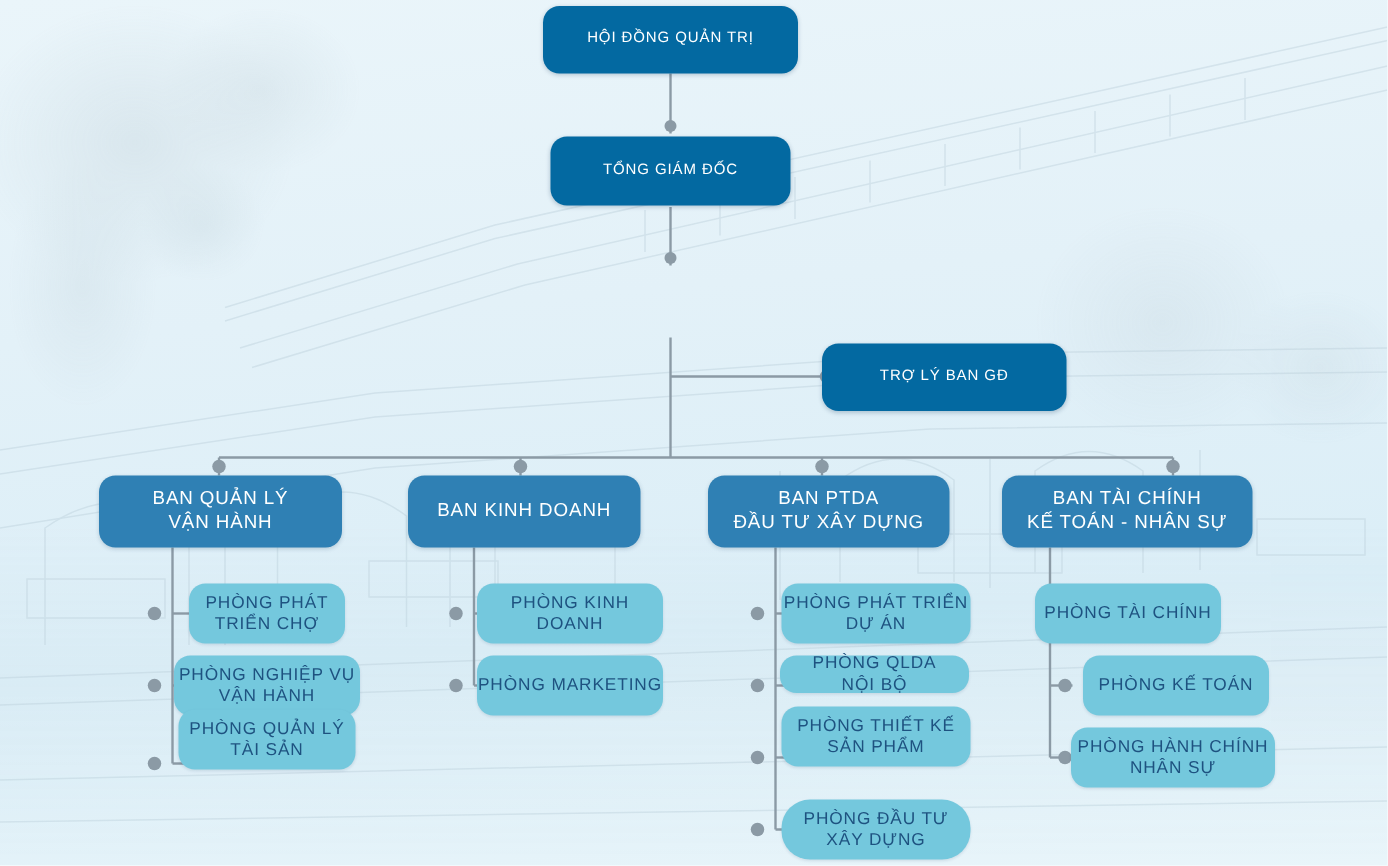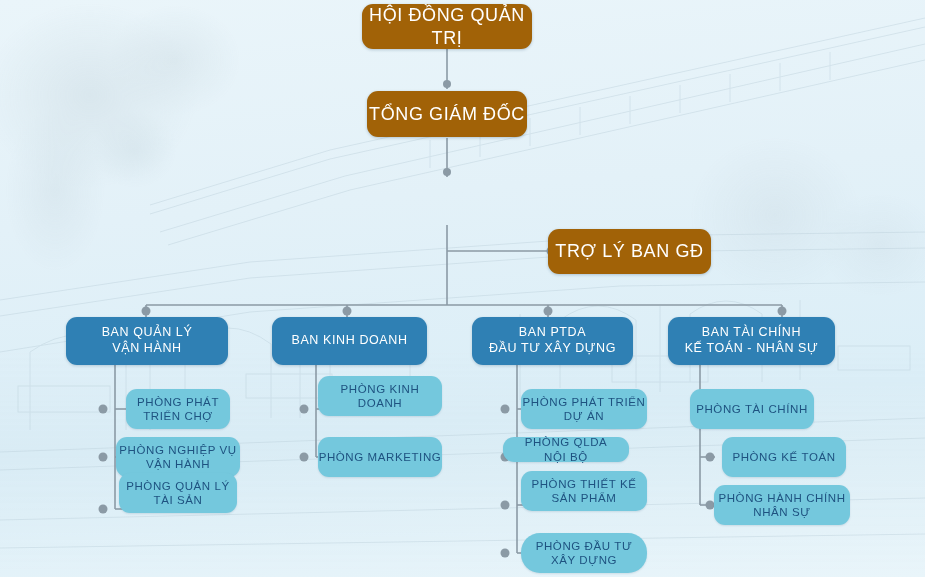--- a/index.html
+++ b/index.html
@@ -60,24 +60,24 @@
     display: flex;
     align-items: center;
     justify-content: center;
     text-align: center;
     box-sizing: border-box;
     letter-spacing: 0.6px;
     line-height: 1.25;
     white-space: pre-line;
   }
   .node.level-1 {
-    background: #a16207;
+    background: #0369a1;
     color: #ffffff;
     border-radius: 11px;
-    font-size: 18px;
+    font-size: 10px;
     box-shadow: 0 1px 3px rgba(20,60,95,0.25);
   }
   .node.level-2 {
     background: #2f80b4;
     color: #ffffff;
     border-radius: 11px;
     font-size: 12.5px;
     box-shadow: 0 1px 3px rgba(20,60,95,0.20);
   }
   .node.level-3 {
@@ -220,26 +220,26 @@
   <div class="node level-2" style="left:668px; top:317px; width:167px; height:48px;">BAN TÀI CHÍNH
 KẾ TOÁN - NHÂN SỰ</div>
 
   <div class="node level-3" style="left:126px; top:389px; width:104px; height:40px;">PHÒNG PHÁT
 TRIỂN CHỢ</div>
   <div class="node level-3" style="left:116px; top:437px; width:124px; height:40px;">PHÒNG NGHIỆP VỤ
 VẬN HÀNH</div>
   <div class="node level-3" style="left:119px; top:473px; width:118px; height:40px;">PHÒNG QUẢN LÝ
 TÀI SẢN</div>
 
-  <div class="node level-3" style="left:318px; top:376px; width:124px; height:40px;">PHÒNG KINH DOANH</div>
+  <div class="node level-3" style="left:318px; top:389px; width:124px; height:40px;">PHÒNG KINH DOANH</div>
   <div class="node level-3" style="left:318px; top:437px; width:124px; height:40px;">PHÒNG MARKETING</div>
 
   <div class="node level-3" style="left:521px; top:389px; width:126px; height:40px;">PHÒNG PHÁT TRIỂN
 DỰ ÁN</div>
-  <div class="node level-3" style="left:503px; top:437px; width:126px; height:25px;">PHÒNG QLDA
+  <div class="node level-3" style="left:520px; top:437px; width:126px; height:25px;">PHÒNG QLDA
 NỘI BỘ</div>
   <div class="node level-3" style="left:521px; top:471px; width:126px; height:40px;">PHÒNG THIẾT KẾ
 SẢN PHẨM</div>
   <div class="node level-3" style="left:521px; top:533px; width:126px; height:40px;border-radius:19px;">PHÒNG ĐẦU TƯ
 XÂY DỰNG</div>
 
   <div class="node level-3" style="left:690px; top:389px; width:124px; height:40px;">PHÒNG TÀI CHÍNH</div>
   <div class="node level-3" style="left:722px; top:437px; width:124px; height:40px;">PHÒNG KẾ TOÁN</div>
   <div class="node level-3" style="left:714px; top:485px; width:136px; height:40px;">PHÒNG HÀNH CHÍNH
 NHÂN SỰ</div>

